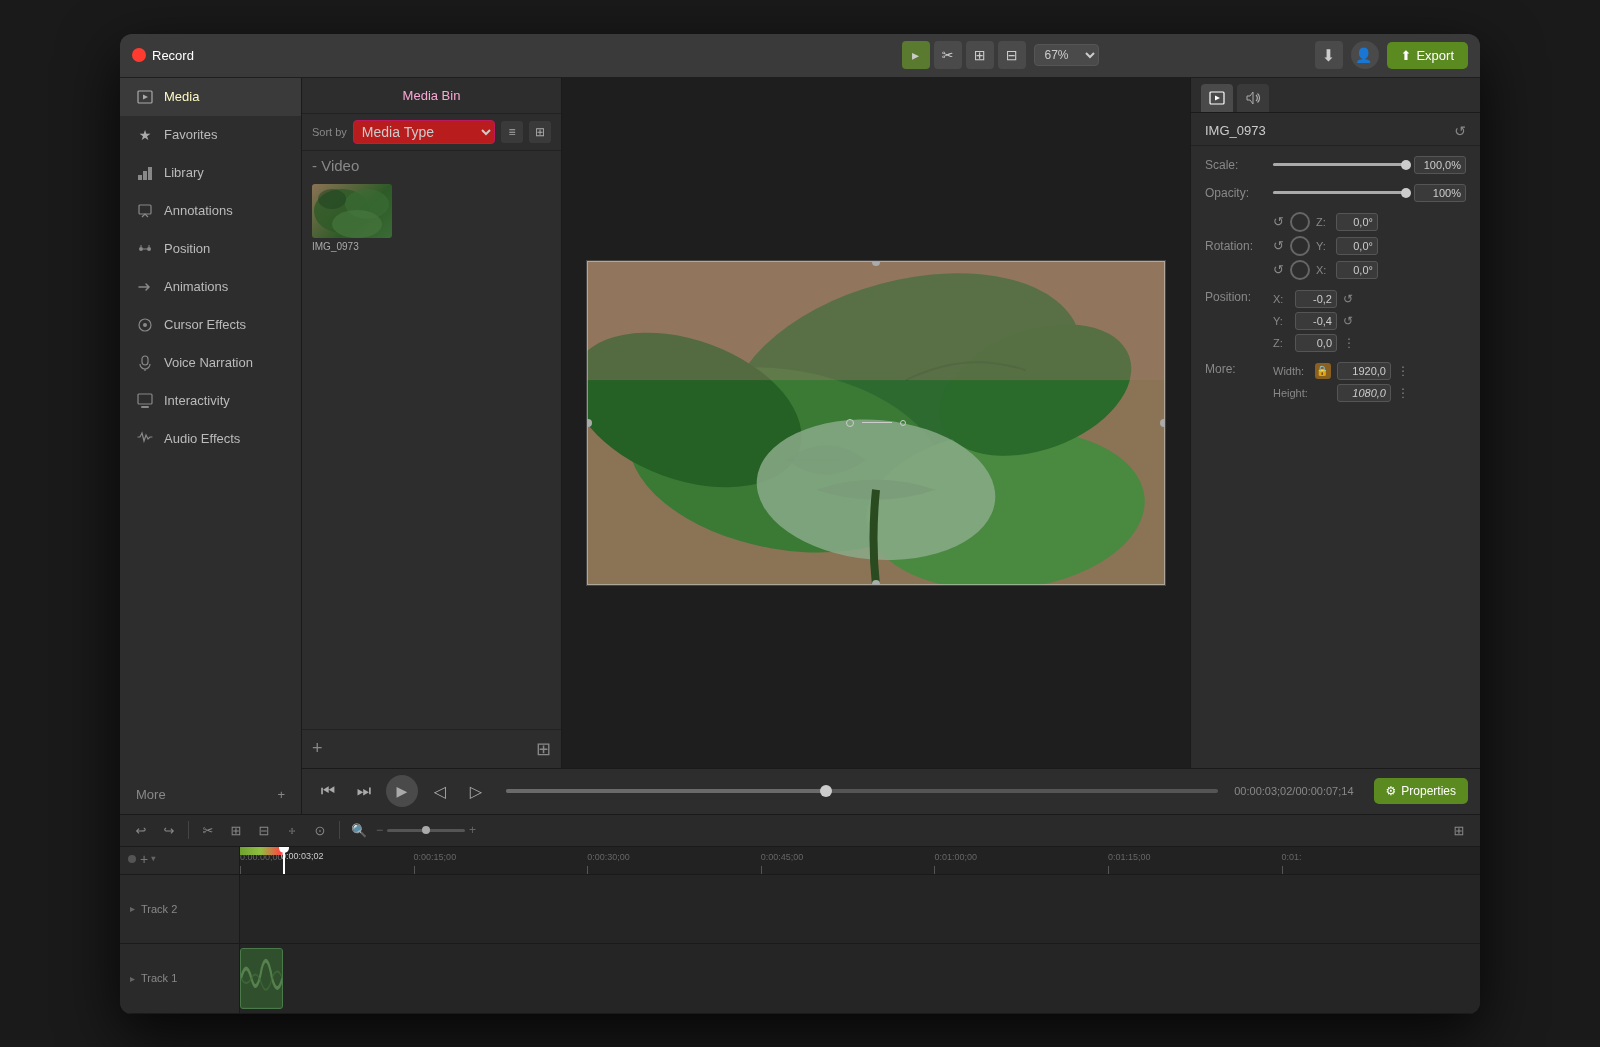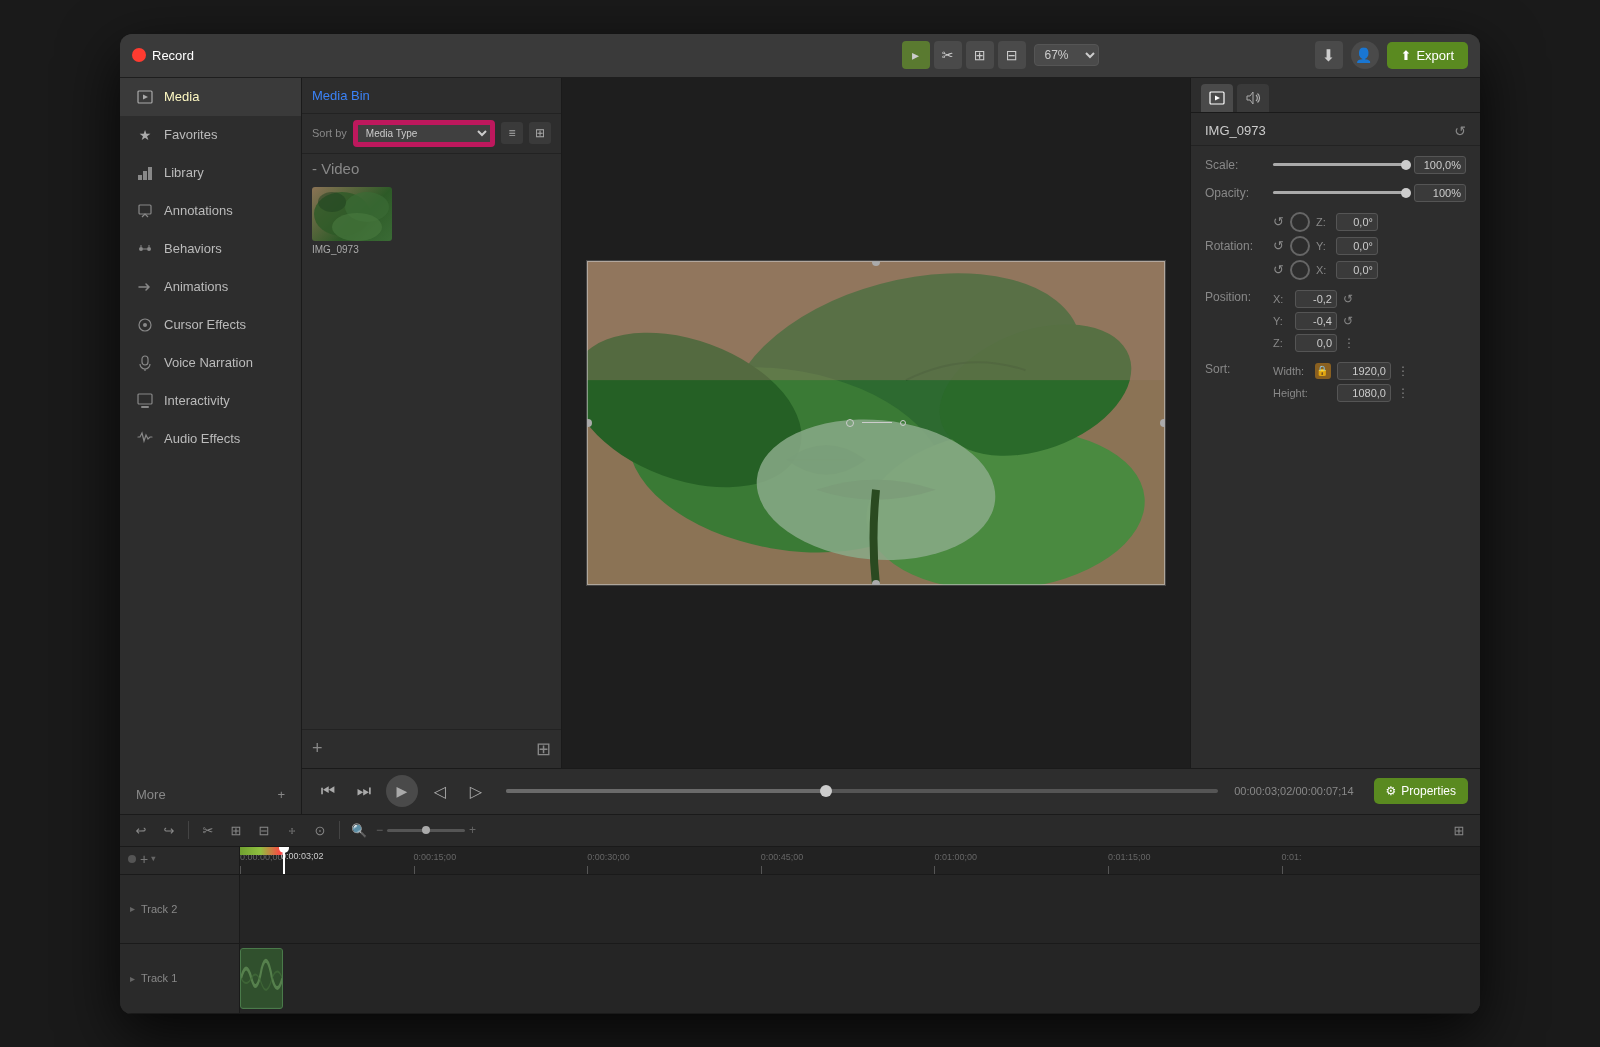--- a/index.html
+++ b/index.html
@@ -183,42 +183,43 @@
     
     .media-bin {
       width: 260px;
       background: #2d2d2d;
       border-right: 1px solid #1a1a1a;
       display: flex;
       flex-direction: column;
       flex-shrink: 0;
     }
     .media-bin-title {
-      color: #3b82f6;
+      text-align: center;
+      color: #f9a8d4;
       font-size: 13px;
       font-weight: 500;
       padding: 10px;
       border-bottom: 1px solid #222;
     }
     .media-bin-toolbar {
       display: flex;
       align-items: center;
       padding: 6px 10px;
       gap: 6px;
       border-bottom: 1px solid #222;
     }
     .sort-label { color: #888; font-size: 11px; text-align: center; }
     .sort-select {
       flex: 1;
-      background: #404040;
-      border: 5px solid #be185d;
+      background: #b91c1c;
+      border: 1px solid #be185d;
       border-radius: 4px;
       color: #ccc;
       padding: 2px 4px;
-      font-size: 10px;
+      font-size: 14px;
     }
     .view-btn {
       width: 22px;
       height: 22px;
       background: #3a3a3a;
       border: none;
       border-radius: 3px;
       color: #aaa;
       cursor: pointer;
       display: flex;
@@ -761,21 +762,21 @@
       </div>
       <div class="sidebar-item">
         <span class="sidebar-icon">
           <svg width="16" height="16" viewBox="0 0 16 16">
               <circle cx="4" cy="8" r="2" fill="#888"></circle>
               <circle cx="12" cy="8" r="2" fill="#888"></circle>
               <path d="M6 8h4" stroke="#888" stroke-width="1.2"></path>
               <path d="M4 6V4M12 6V4" stroke="#888" stroke-width="1"></path>
             </svg>
         </span>
-        <span>Behaviors</span>
+        <span>Position</span>
       </div>
       <div class="sidebar-item">
         <span class="sidebar-icon">
           <svg width="16" height="16" viewBox="0 0 16 16">
               <path d="M2 8h10M9 5l3 3-3 3" stroke="#888" stroke-width="1.5" fill="none" stroke-linecap="round"></path>
             </svg>
         </span>
         <span>Animations</span>
       </div>
       <div class="sidebar-item">
@@ -978,32 +979,32 @@
                 </div>
                 <div style="display:flex;align-items:center;gap:6px">
                   <span style="color:#888;font-size:11px;width:16px">Z:</span>
                   <input class="prop-value-sm" value="0,0" style="">
                   <button class="pos-reset" style="background:none;border:none;color:#888;cursor:pointer;font-size:12px">⋮</button>
                 </div>
               </div>
             </div>
 
             <div class="prop-row" style="align-items:flex-start">
-              <span class="prop-label">Sort:</span>
+              <span class="prop-label">More:</span>
               <div style="flex:1;display:flex;flex-direction:column;gap:4px">
                 <div style="display:flex;align-items:center;gap:6px">
                   <span style="color:#888;font-size:11px;width:36px">Width:</span>
                   <div class="size-lock">🔒</div>
                   <input class="prop-value-sm" value="1920,0" style="width: 54px;">
                   <button style="background:none;border:none;color:#888;cursor:pointer;font-size:12px">⋮</button>
                 </div>
                 <div style="display:flex;align-items:center;gap:6px">
                   <span style="color:#888;font-size:11px;width:36px">Height:</span>
                   <div style="width:16px"></div>
-                  <input class="prop-value-sm" value="1080,0" style="width: 54px;">
+                  <input class="prop-value-sm" value="1080,0" style="width: 54px; font-style: italic;">
                   <button style="background:none;border:none;color:#888;cursor:pointer;font-size:12px">⋮</button>
                 </div>
               </div>
             </div>
           </div>
         </div>
       </div>
 
       <div class="playback-bar">
         <button class="playback-btn">⏮</button>

